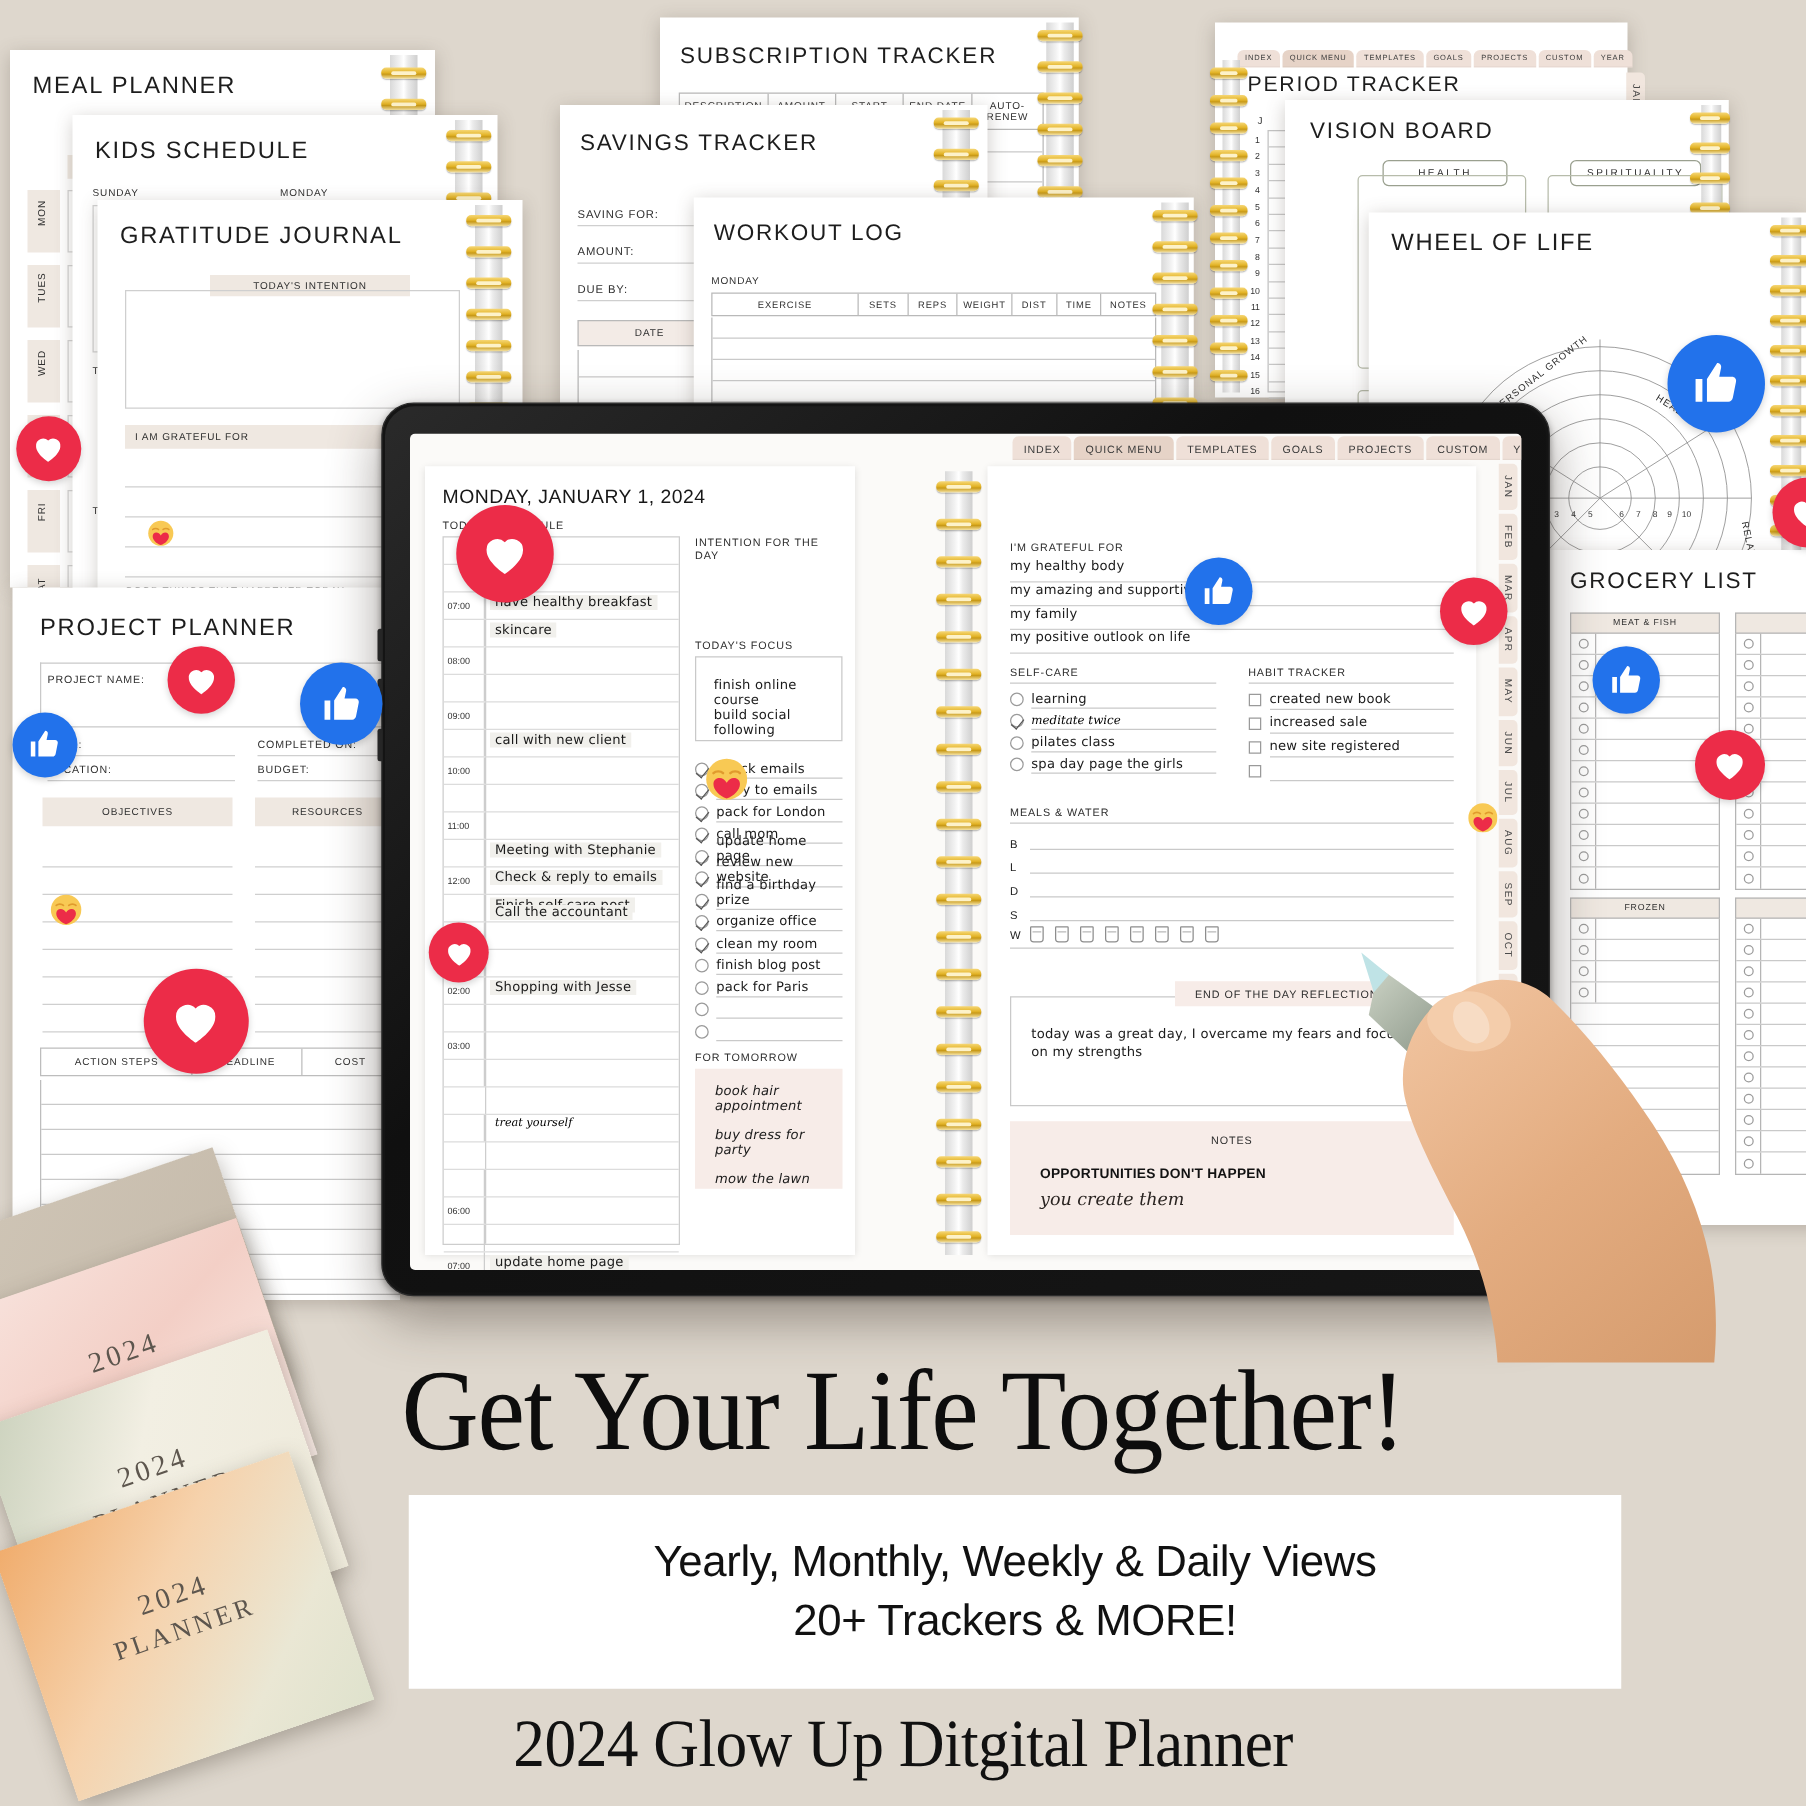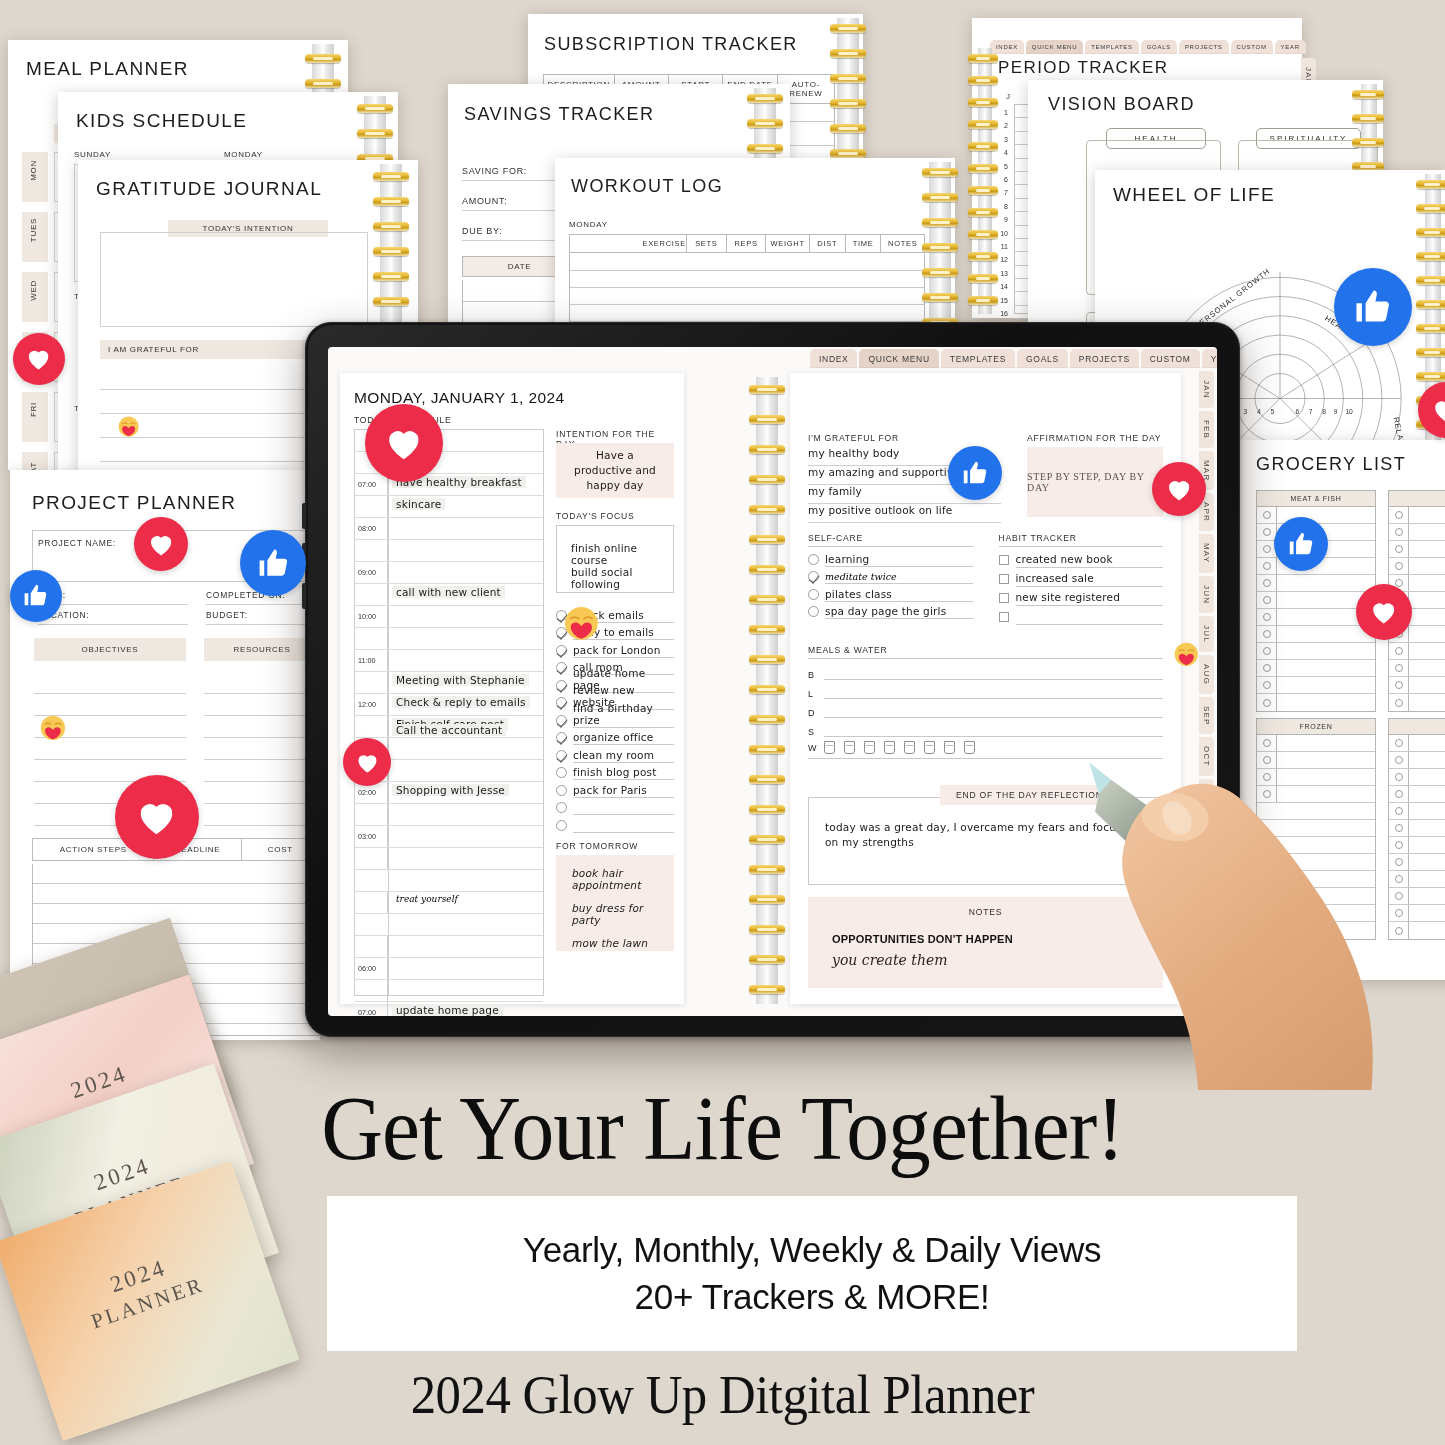--- a/index.html
+++ b/index.html
@@ -361,21 +361,21 @@
         <i style="top:231px"></i>
         <i style="top:256px"></i>
         <i style="top:278px"></i>
     </div>
   </div>
 
   <div class="sheet" style="left:555px; top:158px; width:400px; height:300px;">
     <div class="ttl" style="position:absolute;left:16px;top:18px;font-size:18px;">WORKOUT LOG</div>
     <div class="lbl" style="position:absolute;left:14px;top:62px;font-size:8px;">MONDAY</div>
     <div style="position:absolute;left:14px;top:76px;right:30px;display:flex;border:1px solid #b9b9b9;">
-      <div class="lbl" style="flex:3;text-align:right;padding:4px 0;border-right:1px solid #b9b9b9;font-size:7.5px;">EXERCISE</div>
+      <div class="lbl" style="flex:3;text-align:center;padding:4px 0;border-right:1px solid #b9b9b9;font-size:7.5px;">EXERCISE</div>
       <div class="lbl" style="flex:1;text-align:center;padding:4px 0;border-right:1px solid #b9b9b9;font-size:7.5px;">SETS</div>
       <div class="lbl" style="flex:1;text-align:center;padding:4px 0;border-right:1px solid #b9b9b9;font-size:7.5px;">REPS</div>
       <div class="lbl" style="flex:1.1;text-align:center;padding:4px 0;border-right:1px solid #b9b9b9;font-size:7.5px;">WEIGHT</div>
       <div class="lbl" style="flex:.9;text-align:center;padding:4px 0;border-right:1px solid #b9b9b9;font-size:7.5px;">DIST</div>
       <div class="lbl" style="flex:.9;text-align:center;padding:4px 0;border-right:1px solid #b9b9b9;font-size:7.5px;">TIME</div>
       <div class="lbl" style="flex:1.1;text-align:center;padding:4px 0;font-size:7.5px;">NOTES</div>
     </div>
     <div style="position:absolute;left:14px;top:96px;right:30px;bottom:4px;border:1px solid #b9b9b9;border-top:none;">
       <div class="tblrow" style="height:17px;"></div>
         <div class="tblrow" style="height:17px;"></div>
@@ -999,21 +999,20 @@
                     <div class="evtxt hw">update home page</div>
                   </div>
                 </div>
 
             </div>
           </div>
         </div>
 
         <div style="position:absolute;left:216px;right:10px;top:56px;bottom:8px;">
           <div class="sec" style="position:absolute;top:0;left:0;">INTENTION FOR THE DAY</div>
-          <div class="pinkbox hw" style="position:absolute;top:14px;left:0;right:0;height:55px;display:flex;align-items:center;justify-content:center;text-align:center;padding:0 14px;line-height:1.45;">Have a productive and happy day</div>
 
           <div class="sec" style="position:absolute;top:82px;left:0;">TODAY'S FOCUS</div>
           <div style="position:absolute;top:96px;left:0;right:0;height:68px;border:1px solid #c9c9c9;padding:16px 0 0 14px;">
             <div class="hw">finish online course</div>
             <div class="hw">build social following</div>
           </div>
 
           <div style="position:absolute;top:176px;left:0;right:0;">
             <div class="ck">
                 <span class="bx done"></span>
@@ -1106,24 +1105,20 @@
         <div style="position:absolute;left:18px;right:18px;top:60px;display:flex;gap:26px;">
 
           <div style="flex:1;">
             <div class="sec" style="margin-bottom:4px;">I'M GRATEFUL FOR</div>
             <div class="line hw" style="height:19px;">my healthy body</div>
             <div class="line hw" style="height:19px;overflow:hidden;white-space:nowrap;">my amazing and supportive friends</div>
             <div class="line hw" style="height:19px;">my family</div>
             <div class="line hw" style="height:19px;">my positive outlook on life</div>
           </div>
 
-          <div style="flex:1;">
-            <div class="sec" style="margin-bottom:4px;">AFFIRMATION FOR THE DAY</div>
-            <div class="pinkbox" style="height:70px;display:flex;align-items:center;justify-content:center;font-family:'Liberation Serif',serif;font-size:10px;letter-spacing:.6px;color:#5a524c;">STEP BY STEP, DAY BY DAY</div>
-          </div>
         </div>
 
         <div style="position:absolute;left:18px;right:18px;top:160px;display:flex;gap:26px;">
 
           <div style="flex:1;">
             <div class="sec" style="margin-bottom:2px;border-bottom:1px solid #c9c9c9;padding-bottom:3px;">SELF-CARE</div>
             <div class="ck">
                 <span class="bx"></span>
                 <span class="tx hw">learning</span>
               </div>

